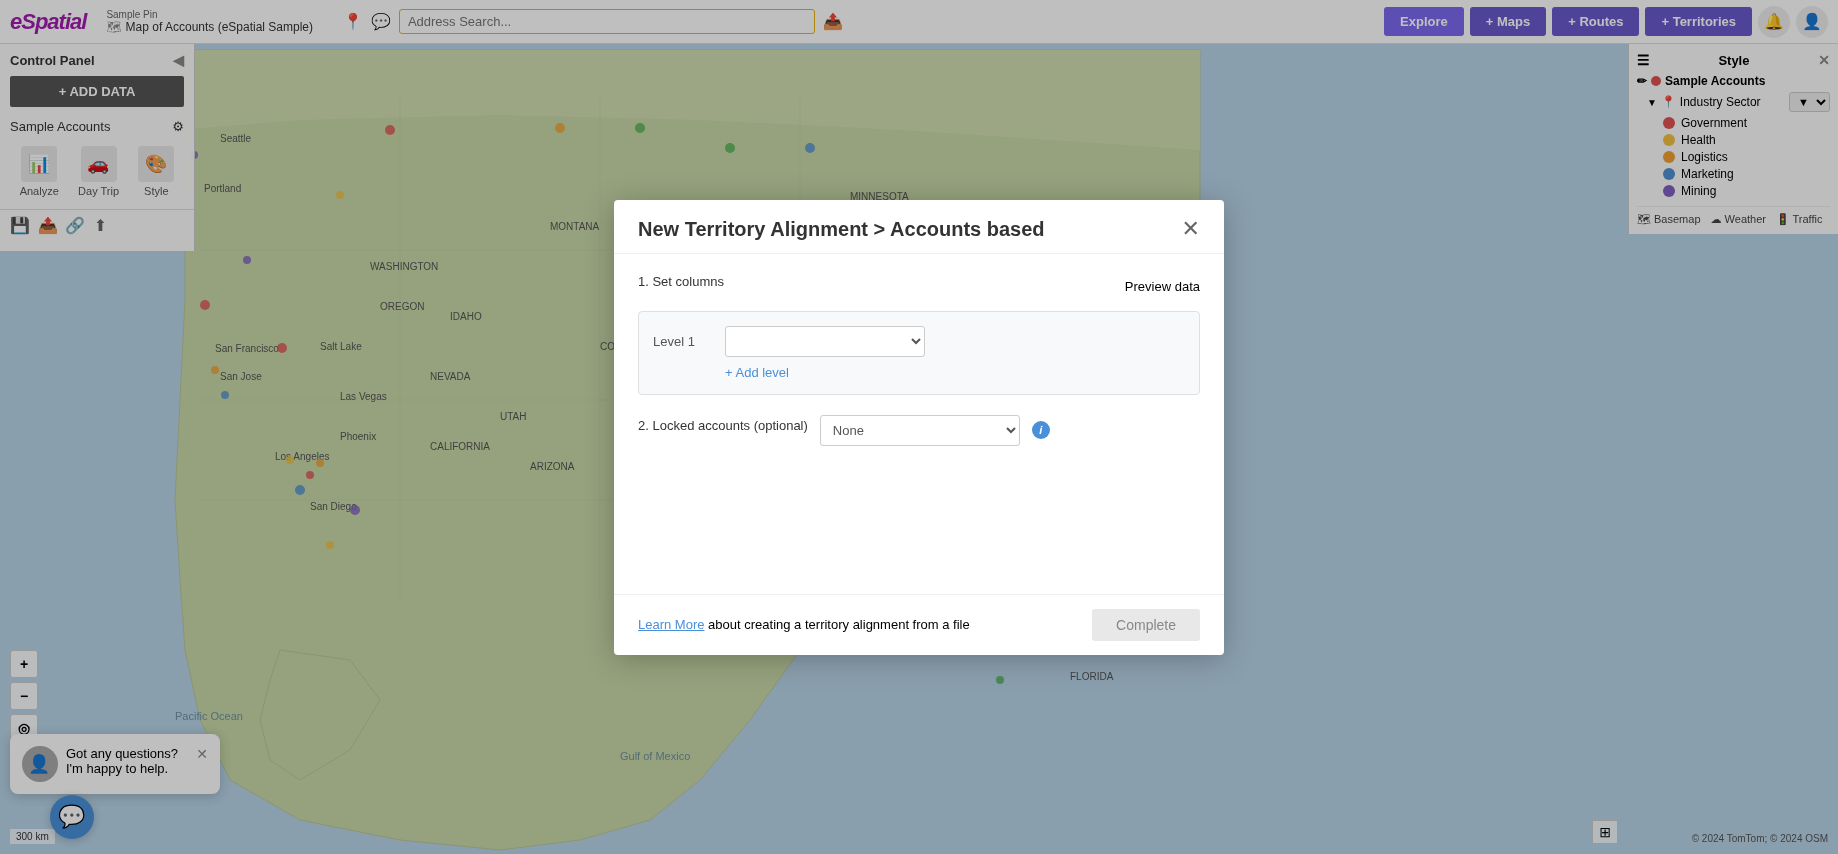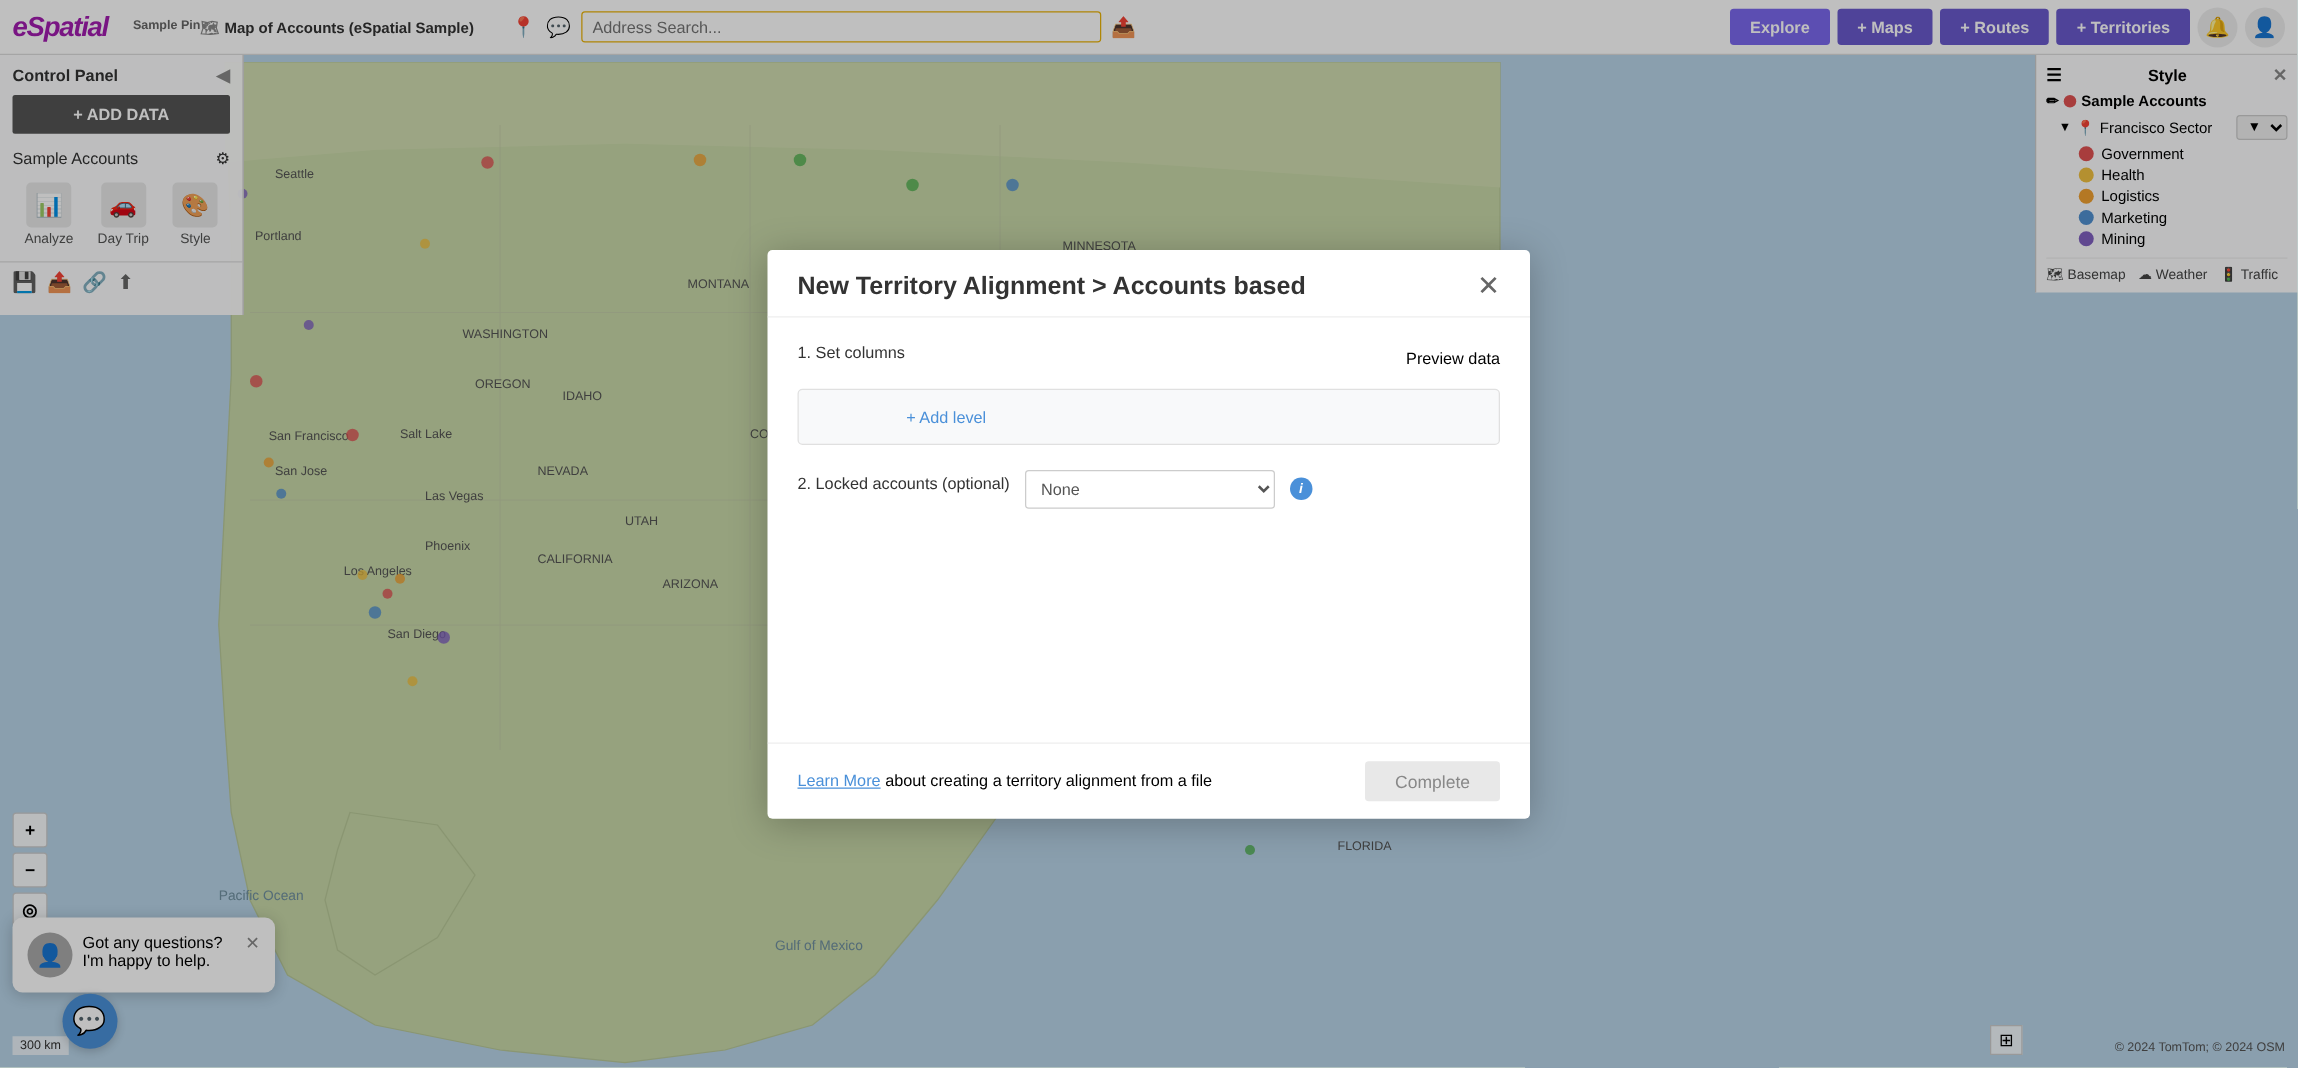--- a/index.html
+++ b/index.html
@@ -39,23 +39,22 @@
       color: #a21caf;
       font-size: 22px;
       font-weight: bold;
       font-style: italic;
       margin-right: 10px;
       letter-spacing: -1px;
     }
 
     #breadcrumb-area {
       display: flex;
-      flex-direction: row;
+      flex-direction: column;
       font-size: 11px;
-      font-weight: bold;
     }
     #breadcrumb-area .sample-pin { color: #666; font-size: 10px; }
     #breadcrumb-area .map-name { color: #333; font-size: 12px; display: flex; align-items: center; gap: 4px; }
     #breadcrumb-area .map-name .map-icon { color: #888; }
 
     #search-area {
       flex: 1;
       display: flex;
       align-items: center;
       gap: 8px;
@@ -677,21 +676,21 @@
   <div id="legend-body">
     <div class="legend-section-title">
       <span style="font-size:12px;">✏</span>
       <span style="width:10px;height:10px;border-radius:50%;background:#e05252;display:inline-block;"></span>
       <span>Sample Accounts</span>
     </div>
     <div style="margin-left:10px;">
       <div style="display:flex;align-items:center;gap:4px;margin-bottom:4px;">
         <span style="cursor:pointer;font-size:10px;">▼</span>
         <span style="font-size:12px;">📍</span>
-        <span>Francisco Sector</span>
+        <span>Industry Sector</span>
         <select class="legend-dropdown" style="margin-left:auto;">
           <option>▼</option>
         </select>
       </div>
       <div class="legend-item">
         <div class="legend-dot" style="background:#e05252;"></div>
         <span>Government</span>
       </div>
       <div class="legend-item">
         <div class="legend-dot" style="background:#f0c040;"></div>
@@ -758,20 +757,26 @@
     </div>
 
     <div id="modal-body">
 
       <div class="modal-section">
         <div class="section-header-row">
           <span class="modal-section-label">1.  Set columns</span>
           <a class="preview-data-link" id="preview-data-link">Preview data</a>
         </div>
         <div style="background:#f8f9fa;border:1px solid #e0e0e0;border-radius:4px;padding:14px;">
+          <div class="form-row">
+            <span class="form-label">Level 1</span>
+            <select class="form-select">
+              <option value=""></option>
+            </select>
+          </div>
           <a class="add-level-link">+ Add level</a>
         </div>
       </div>
 
       <div class="modal-section">
         <div class="form-row">
           <span class="modal-section-label" style="width:auto;margin-right:0;">2.  Locked accounts (optional)</span>
           <select class="form-select">
             <option>None</option>
           </select>

